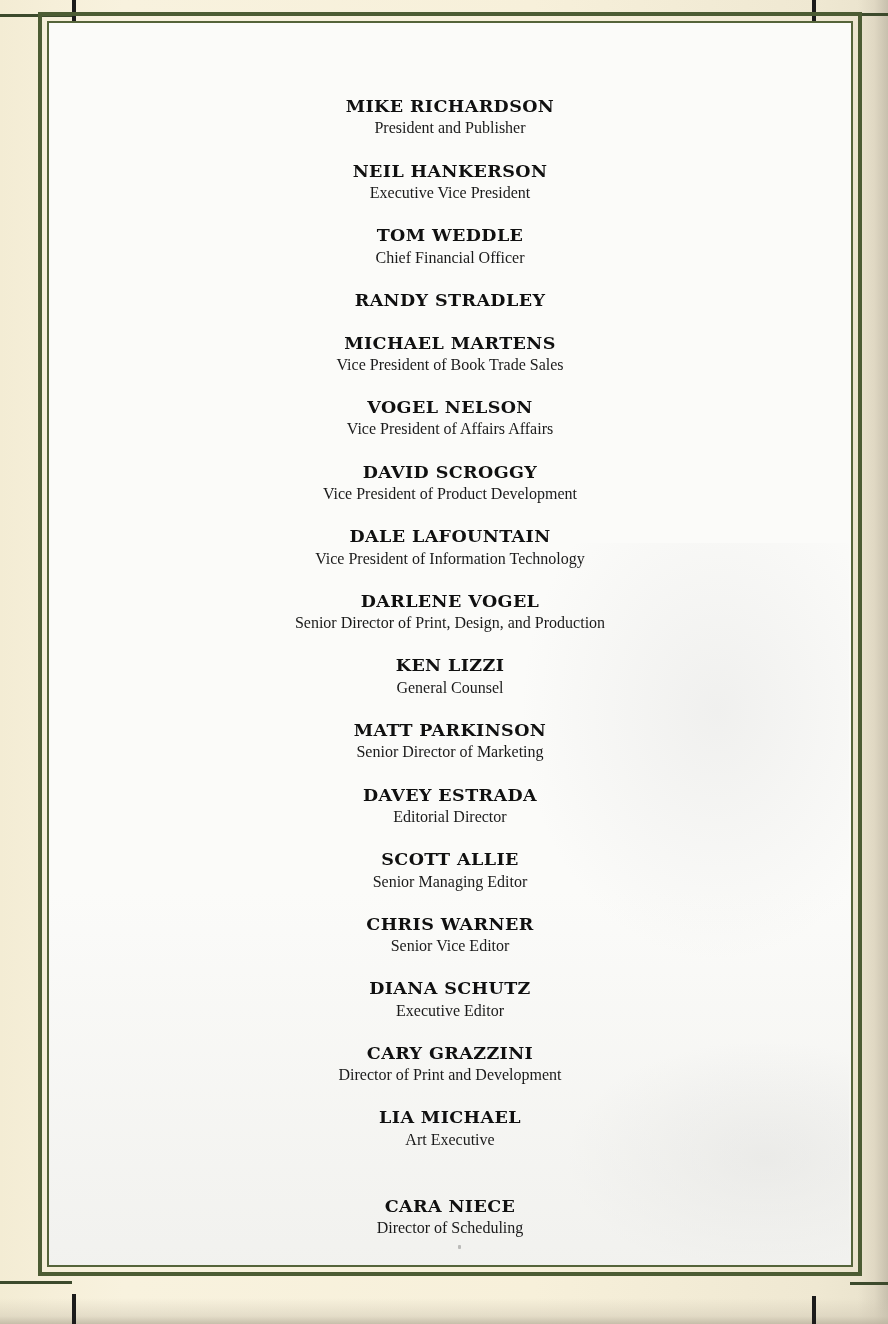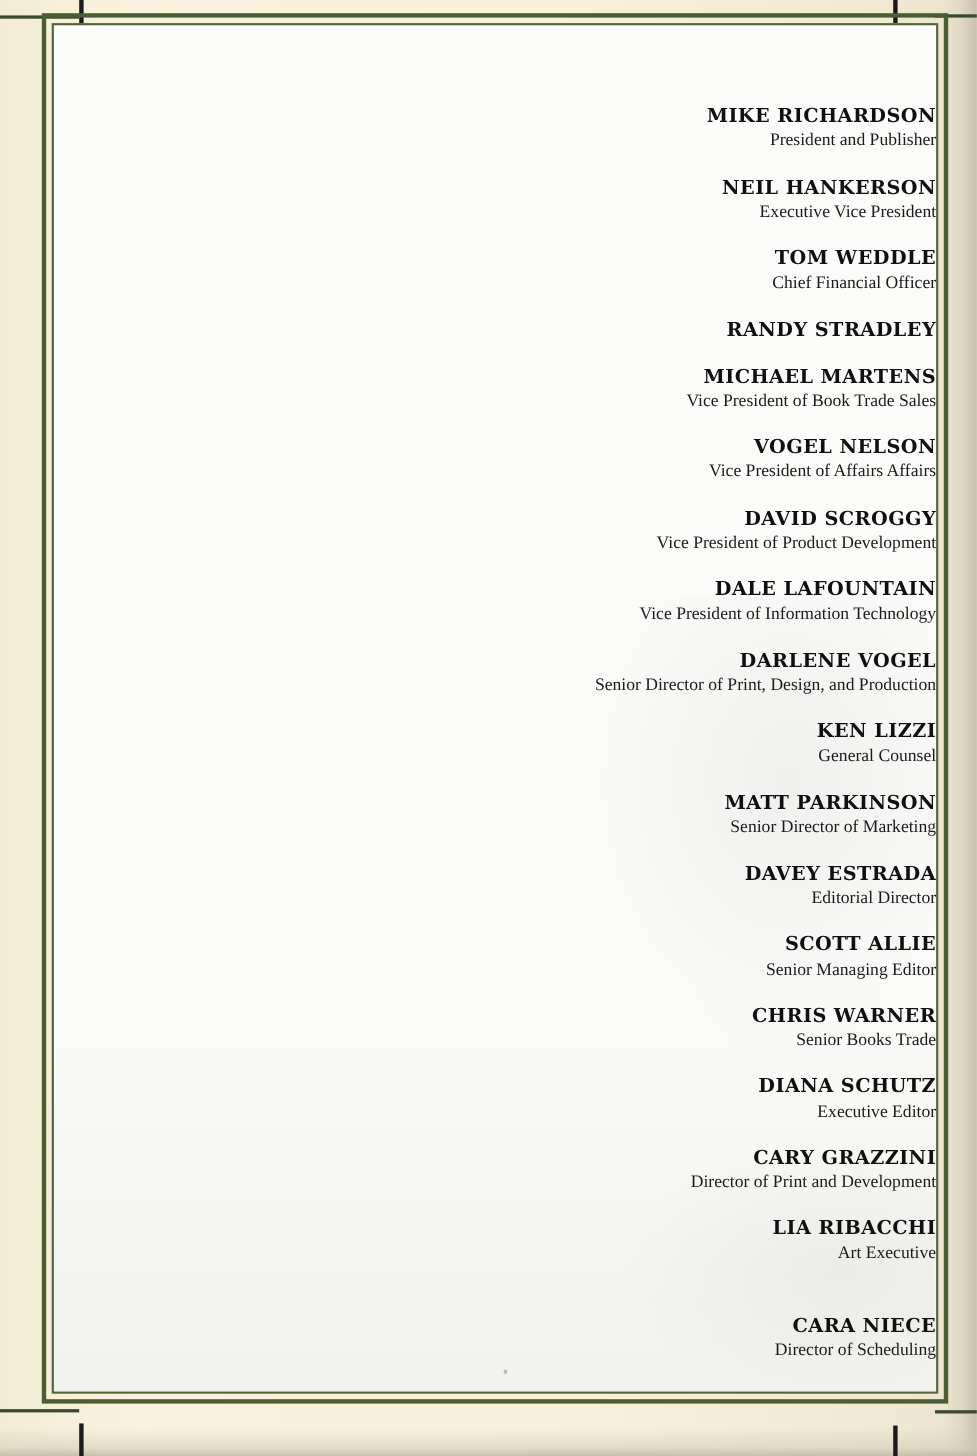--- a/index.html
+++ b/index.html
@@ -117,21 +117,20 @@
   .credits {
     position: absolute;
     left: 0;
     top: 72px;
     width: 802px;
     text-align: center;
   }
 
   .entry {
     margin-bottom: 20.4px;
-    text-align: right;
   }
   .entry:last-child { margin-bottom: 0; margin-top: 44px; }
 
   .name {
     font-family: "DejaVu Serif", "Liberation Serif", serif;
     font-weight: bold;
     font-size: 17.5px;
     letter-spacing: 0.4px;
     color: #101010;
     line-height: 1.28;
@@ -251,32 +250,32 @@
         <div class="entry">
           <div class="name">DAVEY ESTRADA</div>
           <div class="title">Editorial Director</div>
         </div>
         <div class="entry">
           <div class="name">SCOTT ALLIE</div>
           <div class="title">Senior Managing Editor</div>
         </div>
         <div class="entry">
           <div class="name">CHRIS WARNER</div>
-          <div class="title">Senior Books Trade</div>
+          <div class="title">Senior Vice Editor</div>
         </div>
         <div class="entry">
           <div class="name">DIANA SCHUTZ</div>
           <div class="title">Executive Editor</div>
         </div>
         <div class="entry">
           <div class="name">CARY GRAZZINI</div>
           <div class="title">Director of Print and Development</div>
         </div>
         <div class="entry">
-          <div class="name">LIA RIBACCHI</div>
+          <div class="name">LIA MICHAEL</div>
           <div class="title">Art Executive</div>
         </div>
         <div class="entry">
           <div class="name">CARA NIECE</div>
           <div class="title">Director of Scheduling</div>
         </div>
       </div>
   </div>
 </div>
 

